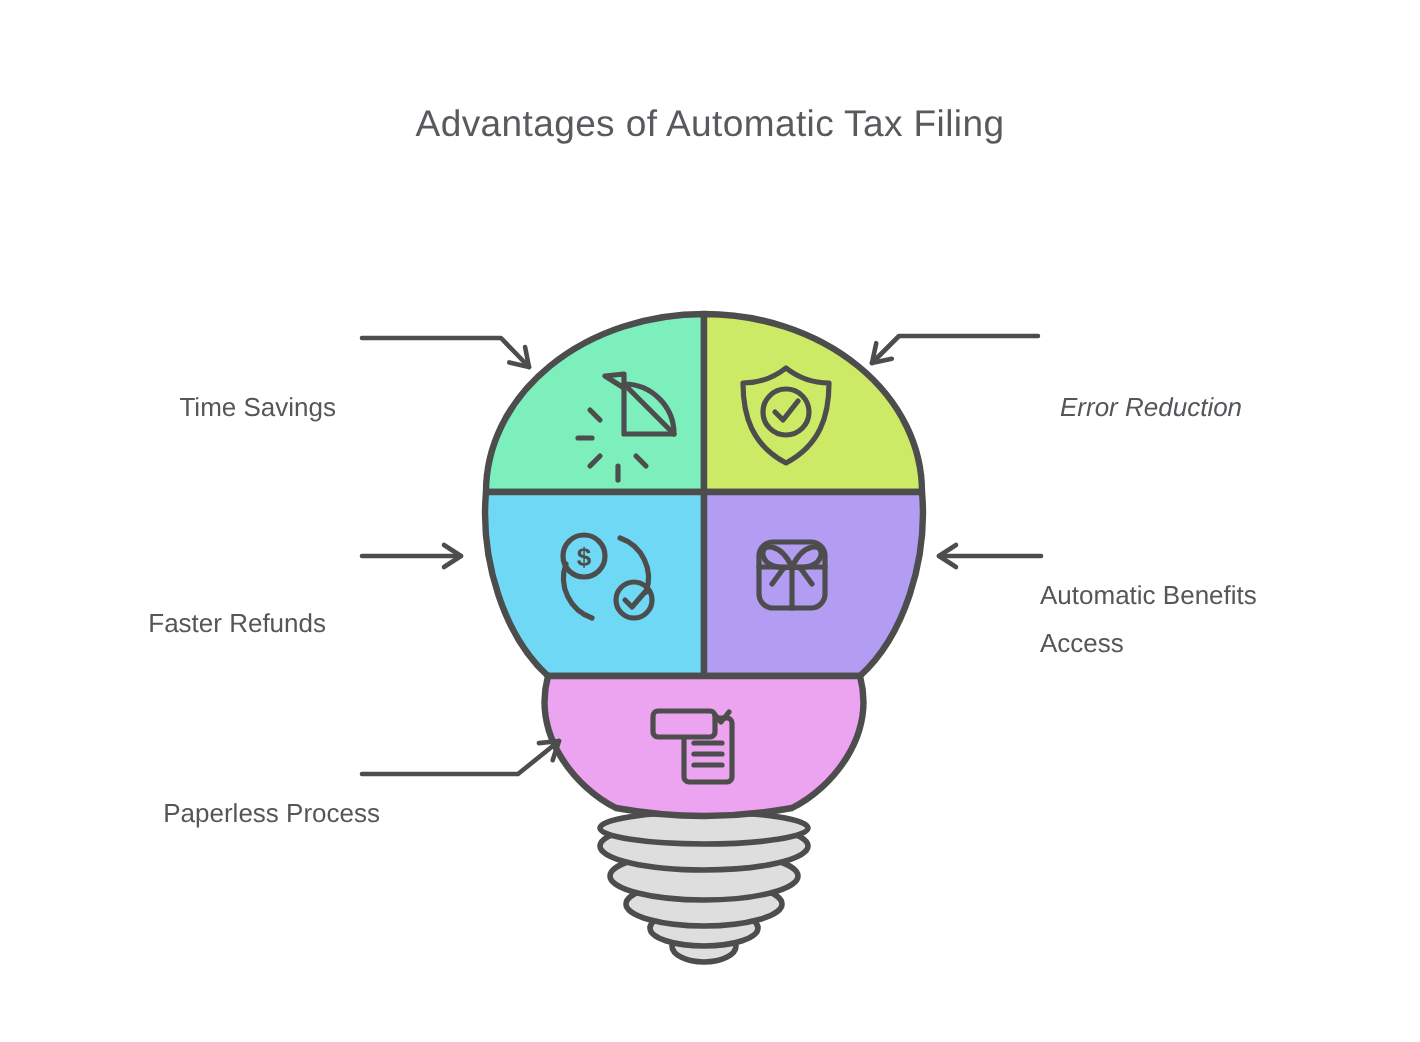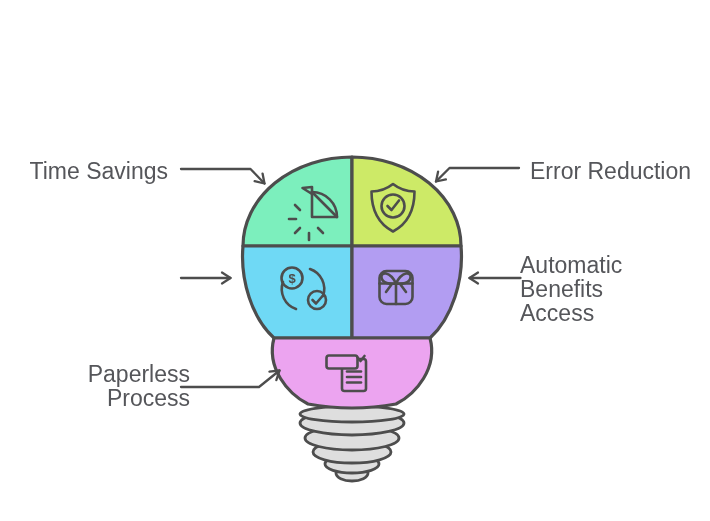--- a/index.html
+++ b/index.html
@@ -14,26 +14,27 @@
   .title {
     position: absolute;
     top: 51px; left: 0; right: 0;
     text-align: center;
     font-size: 18.5px;
     color: var(--title_text, #595a5e);
     letter-spacing: 0.2px;
   }
   .label {
     position: absolute;
-    font-size: 23px;
+    font-size: 13px;
     color: var(--text, #55565a);
     line-height: 24px;
+    margin-top: 33px;
   }
   .lbl-time      { top: 159px; right: 542px; white-space: nowrap; }
-  .lbl-error     { top: 159px; left: 530px;  white-space: nowrap; }
+  .lbl-error     { top: 159px; left: 530px;  white-space: nowrap; font-style: italic; }
   .lbl-refunds   { top: 267px; right: 547px; white-space: nowrap; }
   .lbl-benefits  { top: 253px; left: 520px;  width: 145px; }
   .lbl-paperless { top: 362px; left: 56px;   width: 134px; text-align: right; }
   svg.diagram { position:absolute; top:0; left:0; }
   .seg   { stroke: var(--outline,#4d4d4d); stroke-width: 3.2; stroke-linejoin: round; }
   .base  { fill: var(--base_fill,#dedede); stroke: var(--outline,#4d4d4d); stroke-width: 2.8; }
   .ic    { fill: none; stroke: var(--outline,#4d4d4d); stroke-width: 2.6;
            stroke-linecap: round; stroke-linejoin: round; }
   .ic-fill { stroke: var(--outline,#4d4d4d); stroke-width: 2.6; stroke-linejoin: round; }
   .arrow { fill: none; stroke: var(--outline,#4d4d4d); stroke-width: 2.3;
@@ -41,20 +42,21 @@
   .ah    { fill: none; stroke: var(--outline,#4d4d4d); stroke-width: 2.3;
            stroke-linecap: round; stroke-linejoin: round; }
   .coin-text { font-family: "Liberation Sans", sans-serif; font-size: 13px; font-weight: bold;
            fill: var(--outline,#4d4d4d); text-anchor: middle; }
 </style>
 </head>
 <body>
 
 <div class="canvas">
 
+  <div class="title">Advantages of Automatic Tax Filing</div>
 
   <svg class="diagram" width="710" height="521" viewBox="0 0 710 521">
     <defs>
       <marker id="arrowhead" markerUnits="userSpaceOnUse" markerWidth="16" markerHeight="16" refX="11" refY="8" orient="auto">
         <path class="ah" d="M2.5,2.5 L11,8 L2.5,13.5"></path>
       </marker>
     </defs>
 
     <g>
       <ellipse class="base" cx="352" cy="473" rx="16" ry="8"></ellipse>
@@ -122,16 +124,17 @@
       <path class="arrow" d="M 181,169 L 250.5,169 L 264.5,183.5" marker-end="url(#arrowhead)"></path>
       <path class="arrow" d="M 519,168 L 449.5,168 L 436,181.5" marker-end="url(#arrowhead)"></path>
       <path class="arrow" d="M 181,278 L 230.5,278" marker-end="url(#arrowhead)"></path>
       <path class="arrow" d="M 520.5,278 L 469.5,278" marker-end="url(#arrowhead)"></path>
       <path class="arrow" d="M 181,387 L 259,387 L 279.5,370.5" marker-end="url(#arrowhead)"></path>
     </g>
   </svg>
 
   <div class="label lbl-time">Time Savings</div>
   <div class="label lbl-error">Error Reduction</div>
+  <div class="label lbl-refunds">Faster Refunds</div>
   <div class="label lbl-benefits">Automatic Benefits Access</div>
   <div class="label lbl-paperless">Paperless Process</div>
 
 </div>
 
 </body></html>

